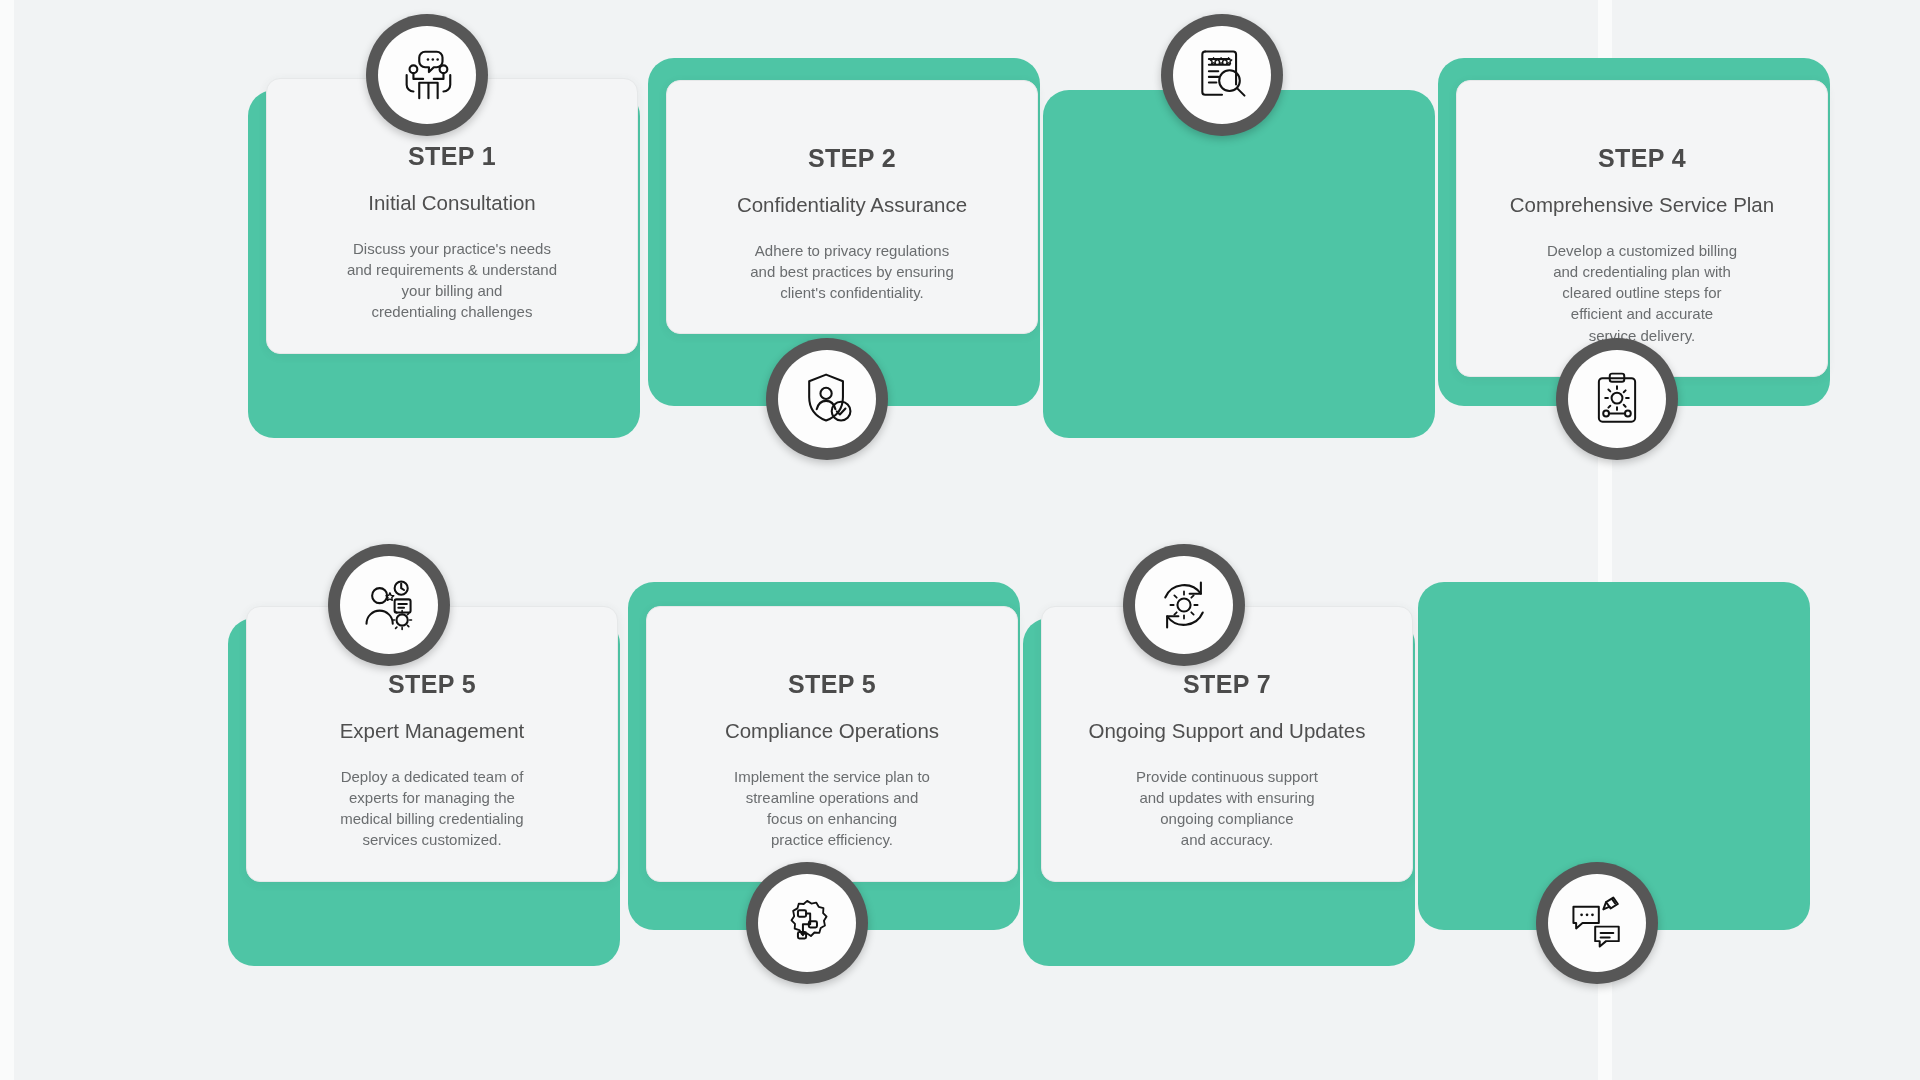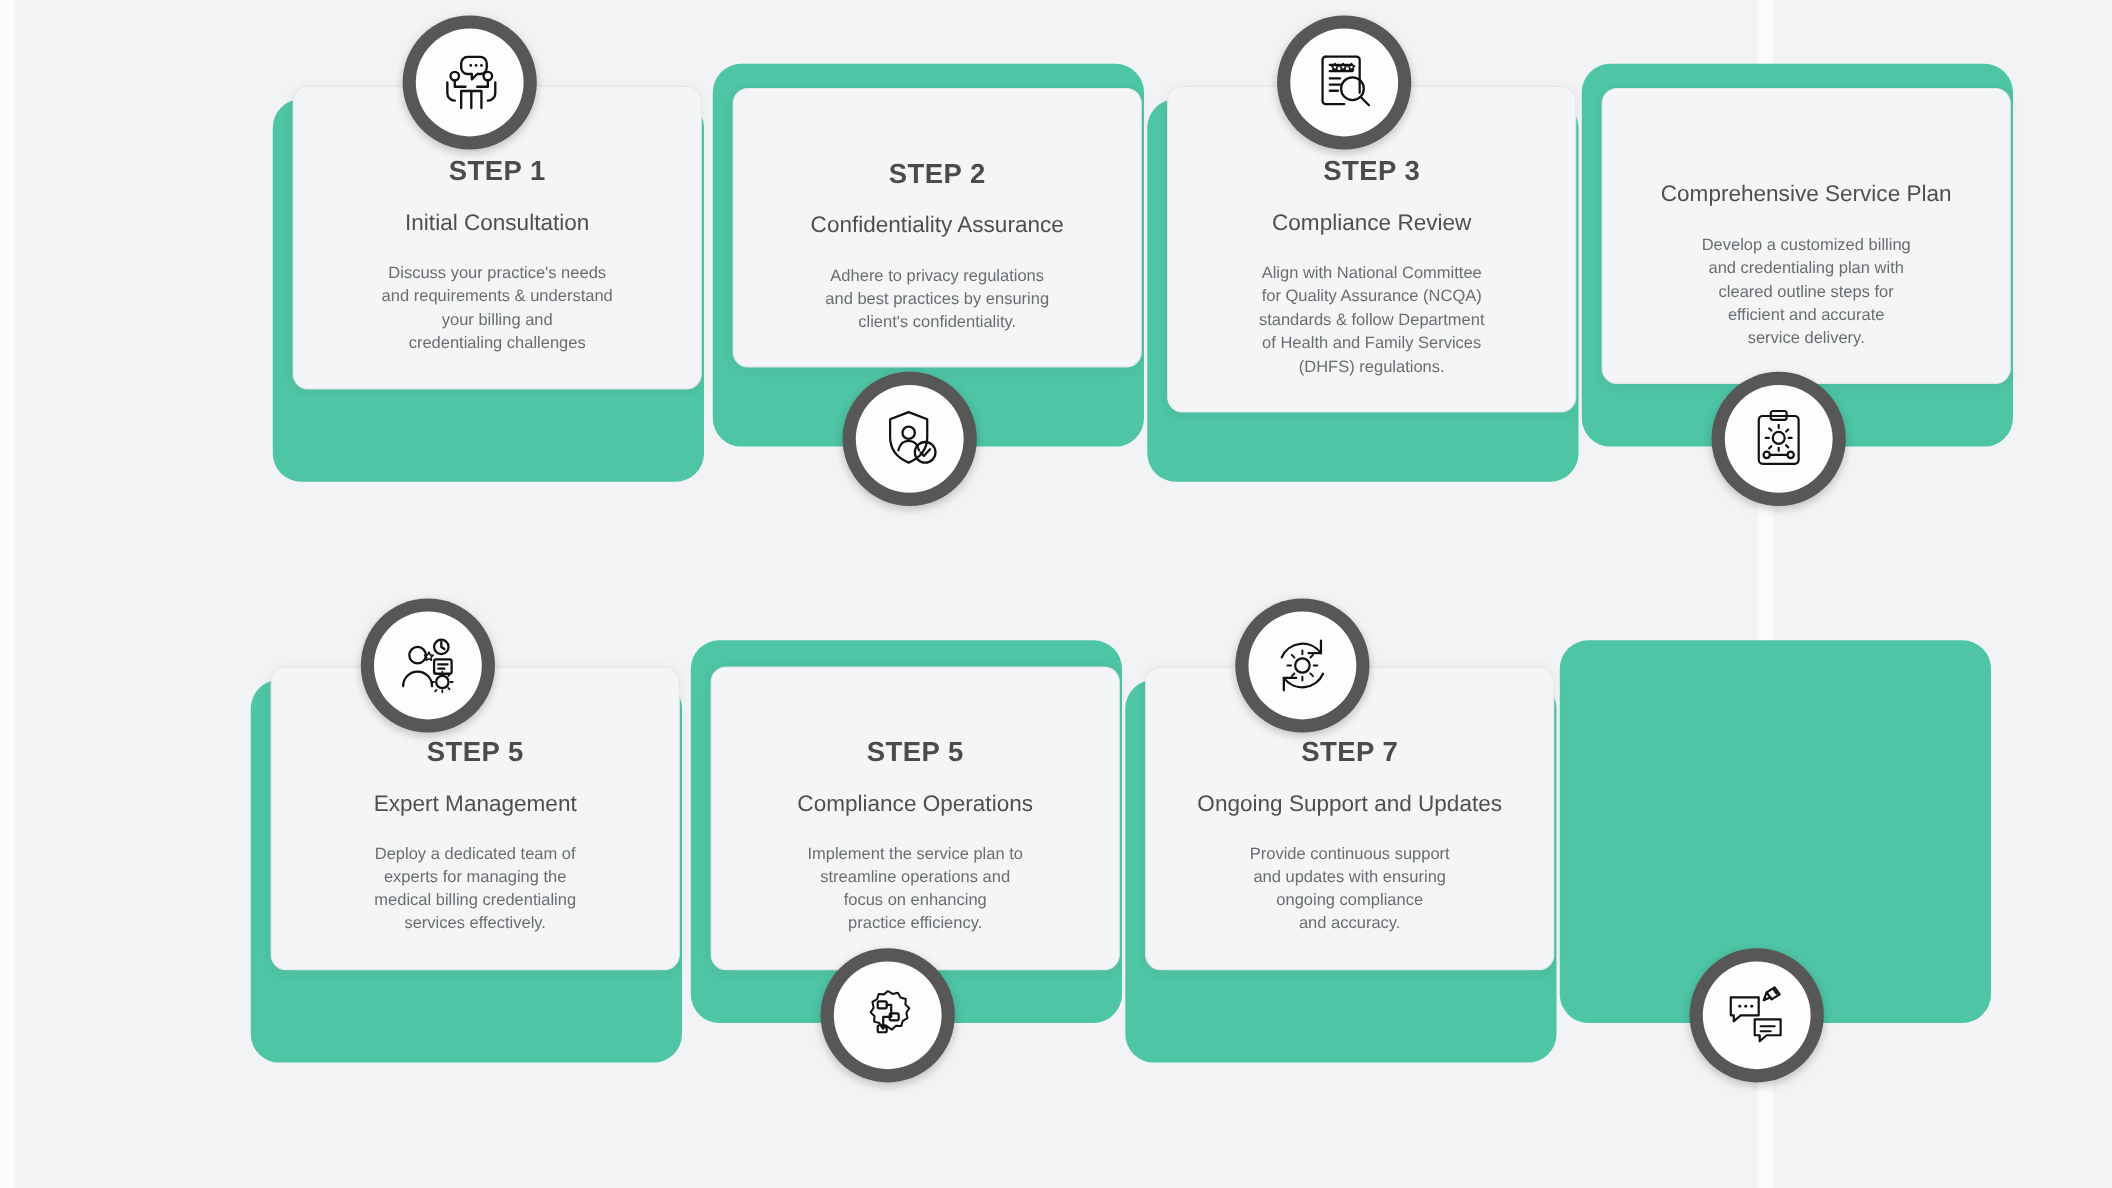--- a/index.html
+++ b/index.html
@@ -223,47 +223,39 @@
             <path d="M18 15h22M18 21h22"></path>
             <path d="M18 28h10M18 34h10M18 40h8"></path>
             <path d="M23 13.5l1 2.2 2.4.3-1.8 1.7.5 2.4-2.1-1.2-2.1 1.2.5-2.4-1.8-1.7 2.4-.3z" stroke-width="1.4"></path>
             <path d="M31 13.5l1 2.2 2.4.3-1.8 1.7.5 2.4-2.1-1.2-2.1 1.2.5-2.4-1.8-1.7 2.4-.3z" stroke-width="1.4"></path>
             <path d="M39 13.5l1 2.2 2.4.3-1.8 1.7.5 2.4-2.1-1.2-2.1 1.2.5-2.4-1.8-1.7 2.4-.3z" stroke-width="1.4"></path>
             <circle cx="40" cy="38" r="11"></circle>
             <path d="M48 46l8 8"></path>
           </svg>
         </div>
       </div>
-      <div class="card">
-        <div class="step-label">STEP 3</div>
-        <div class="step-title">Compliance Review</div>
-        <div class="step-desc">Align with National Committee
-for Quality Assurance (NCQA)
-standards &amp; follow Department
-of Health and Family Services
-(DHFS) regulations.</div>
-      </div>
     </div>
 
     <div class="step variant-up" id="step-4">
       <div class="ribbon" style="background: rgb(78, 197, 165);"></div>
       <div class="badge" style="background: rgb(87, 87, 87);">
         <div class="badge-inner">
           <svg width="58" height="58" viewBox="0 0 64 64" fill="none" stroke="#111" stroke-width="2.2" stroke-linecap="round" stroke-linejoin="round">
             <rect x="12" y="9" width="40" height="48" rx="4"></rect>
             <rect x="24" y="4" width="16" height="9" rx="2.5"></rect>
             <circle cx="32" cy="31" r="6"></circle>
             <path d="M32 21v-3M32 44v-3M42 31h3M19 31h3M39.4 24.6l2.1-2.1M22.5 41.5l2.1-2.1M39.4 38.4l2.1 2.1M22.5 21.5l2.1 2.1"></path>
             <circle cx="20" cy="48" r="3.2"></circle>
             <circle cx="44" cy="48" r="3.2"></circle>
             <path d="M23 48h18"></path>
           </svg>
         </div>
       </div>
       <div class="card">
+        <div class="step-label">STEP 4</div>
         <div class="step-title">Comprehensive Service Plan</div>
         <div class="step-desc">Develop a customized billing
 and credentialing plan with
 cleared outline steps for
 efficient and accurate
 service delivery.</div>
       </div>
     </div>
 
   </div>
@@ -286,21 +278,21 @@
             <path d="M46 40v-2M46 58v-2M54 48h2M36 48h2M51.7 42.3l1.4-1.4M39 57l1.4-1.4M51.7 53.7l1.4 1.4M39 39l1.4 1.4" stroke-width="1.7"></path>
           </svg>
         </div>
       </div>
       <div class="card">
         <div class="step-label">STEP 5</div>
         <div class="step-title">Expert Management</div>
         <div class="step-desc">Deploy a dedicated team of
 experts for managing the
 medical billing credentialing
-services effectively.</div>
+services customized.</div>
       </div>
     </div>
 
     <div class="step variant-up" id="step-6">
       <div class="ribbon" style="background: rgb(78, 197, 165);"></div>
       <div class="badge" style="background: rgb(87, 87, 87);">
         <div class="badge-inner">
           <svg width="58" height="58" viewBox="0 0 64 64" fill="none" stroke="#111" stroke-width="2.2" stroke-linecap="round" stroke-linejoin="round">
             <path d="M32 5l5 3.2 5.8-1.2 3 5.1 5.7 1.6-.4 5.9 4.2 4.2-3.2 5 1.2 5.8-5.1 3-1.6 5.7-5.9-.4-4.2 4.2-5-3.2-5.8 1.2-3-5.1-5.7-1.6.4-5.9-4.2-4.2 3.2-5L15.2 17l5.1-3 1.6-5.7 5.9.4z" transform="translate(0,3) scale(0.92) translate(3,0)"></path>
             <rect x="22" y="18" width="9" height="7" rx="1.6"></rect>

